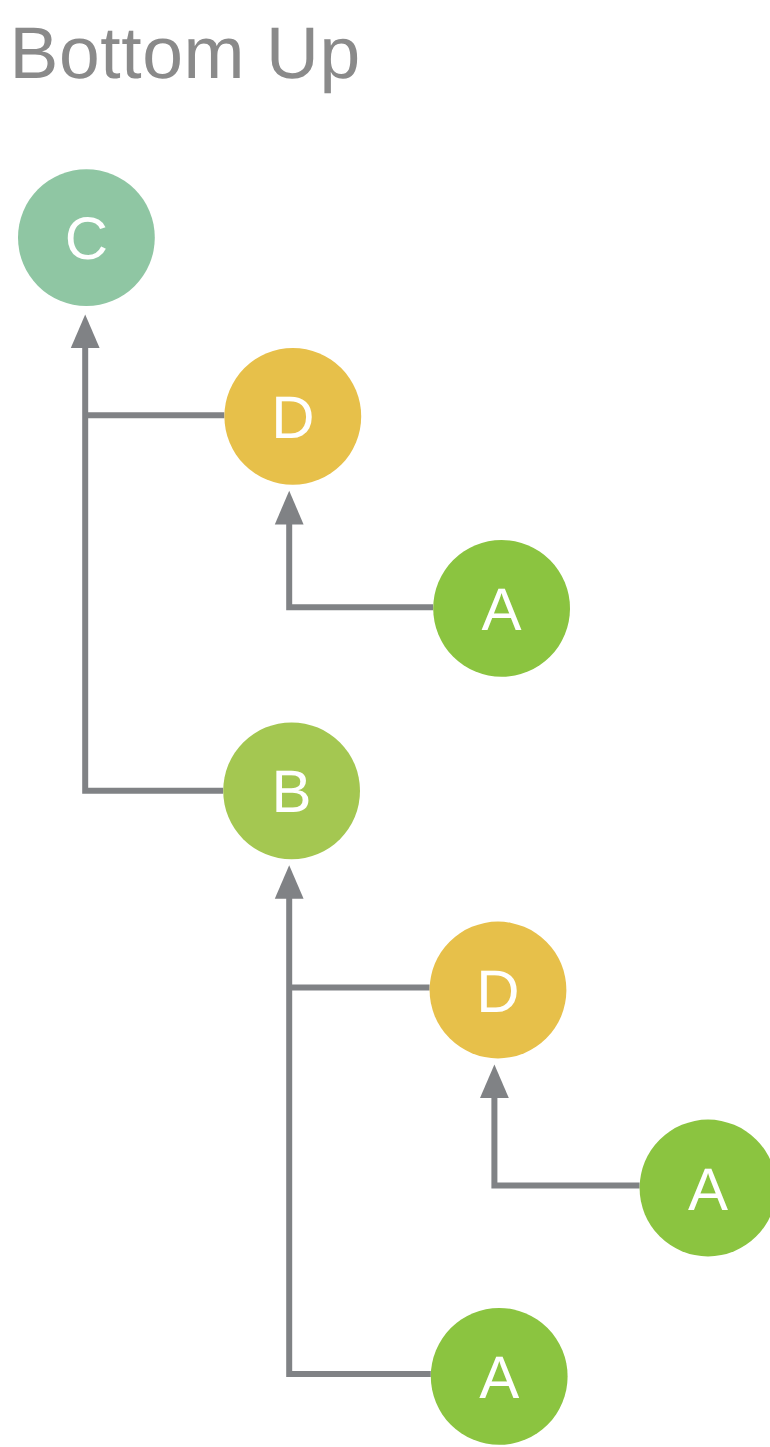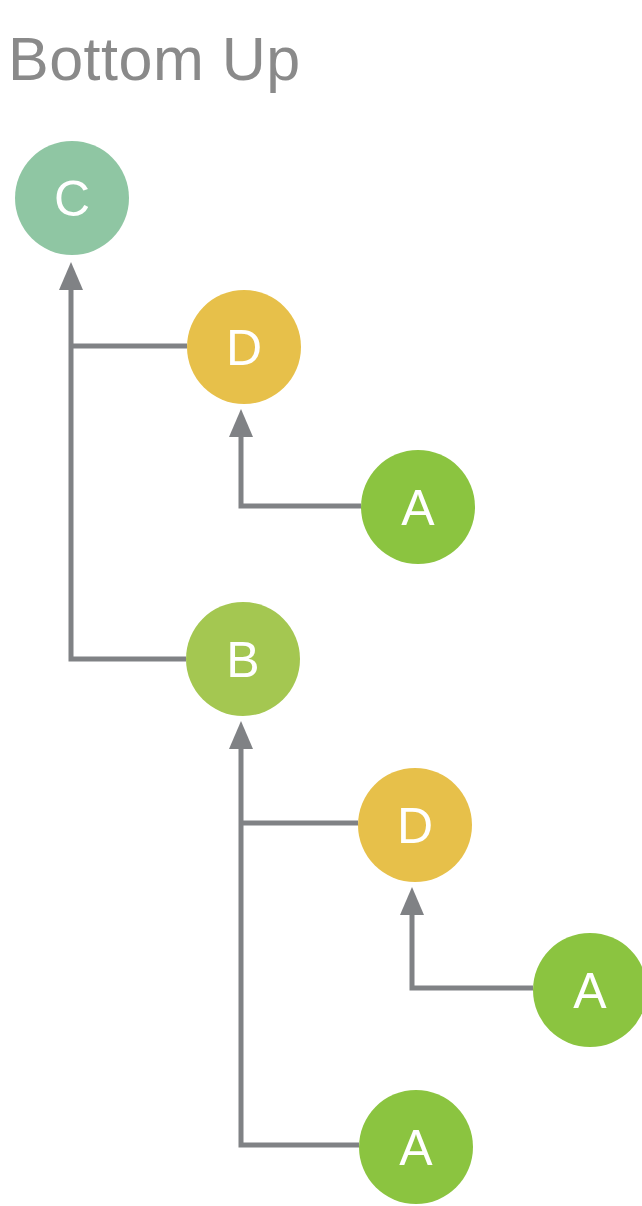--- a/index.html
+++ b/index.html
@@ -14,21 +14,21 @@
     font-family: "Liberation Sans", sans-serif;
   }
   .stage {
     position: relative;
     width: 642px;
     height: 1206px;
   }
   .title {
     position: absolute;
     left: 8px;
-    top: 29px;
+    top: 14px;
     font-size: 61px;
     line-height: 1;
     font-weight: 300;
     letter-spacing: 0.5px;
     color: var(--color-title, #8a8a8a);
     white-space: nowrap;
   }
   svg.diagram {
     position: absolute;
     left: 0;

